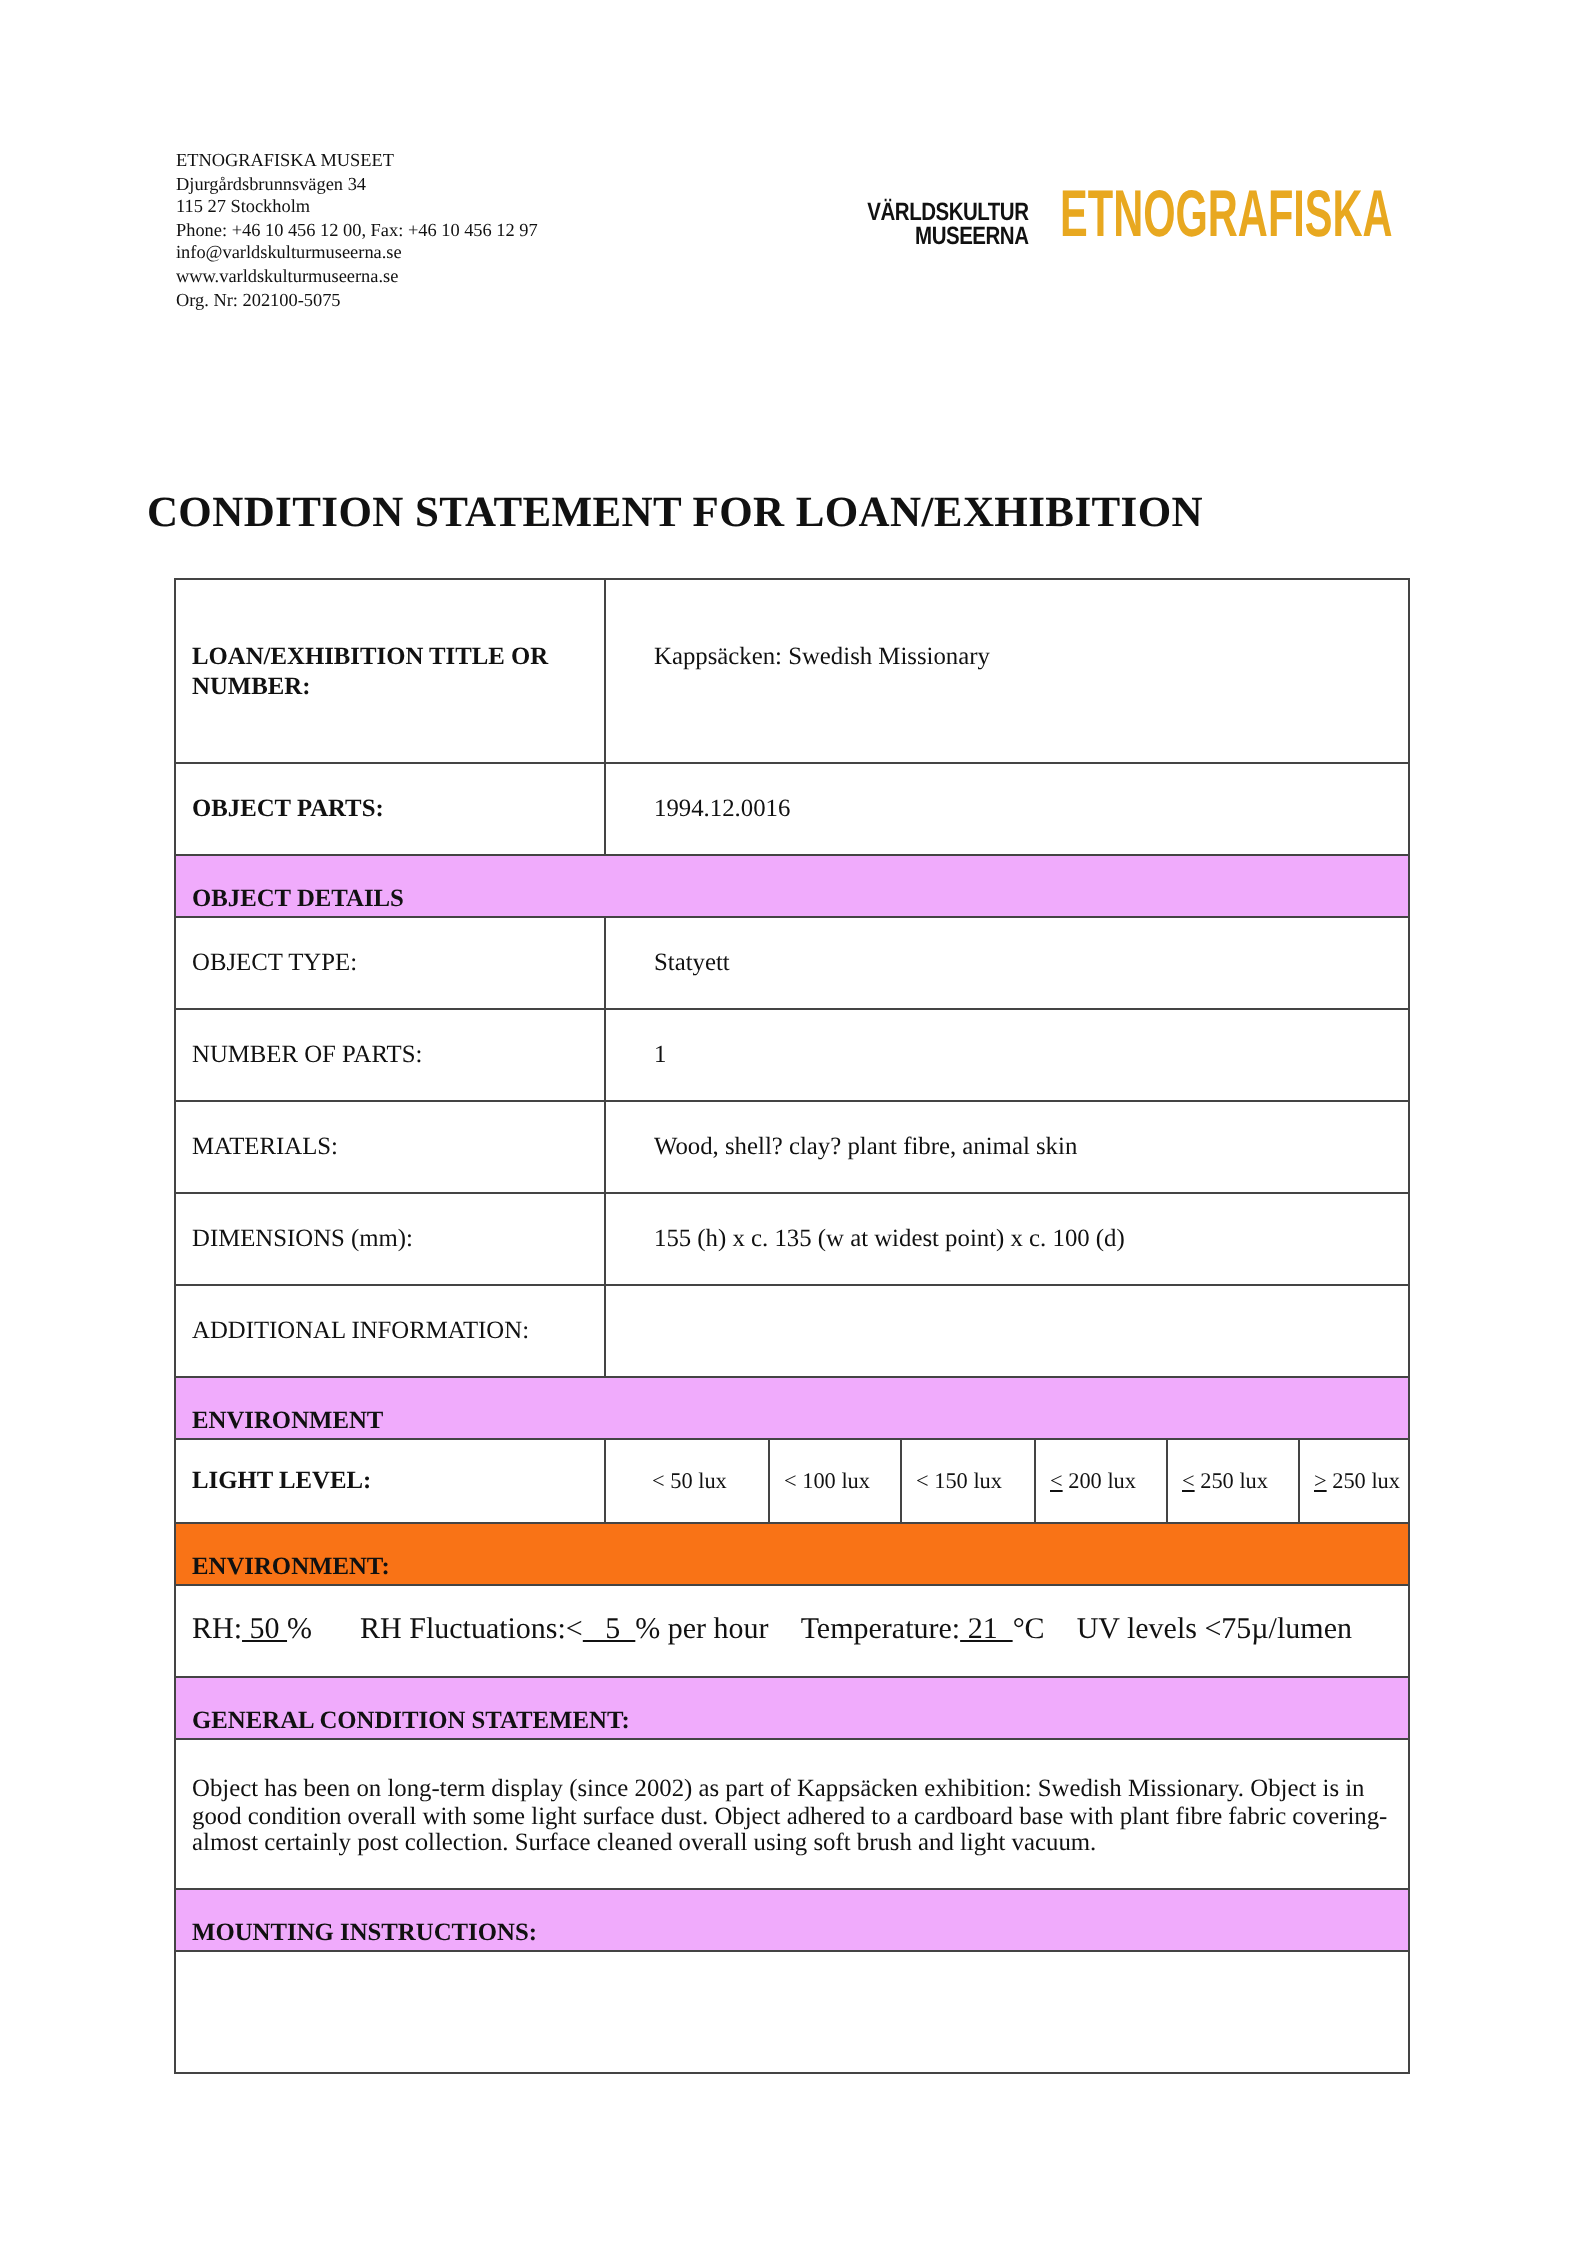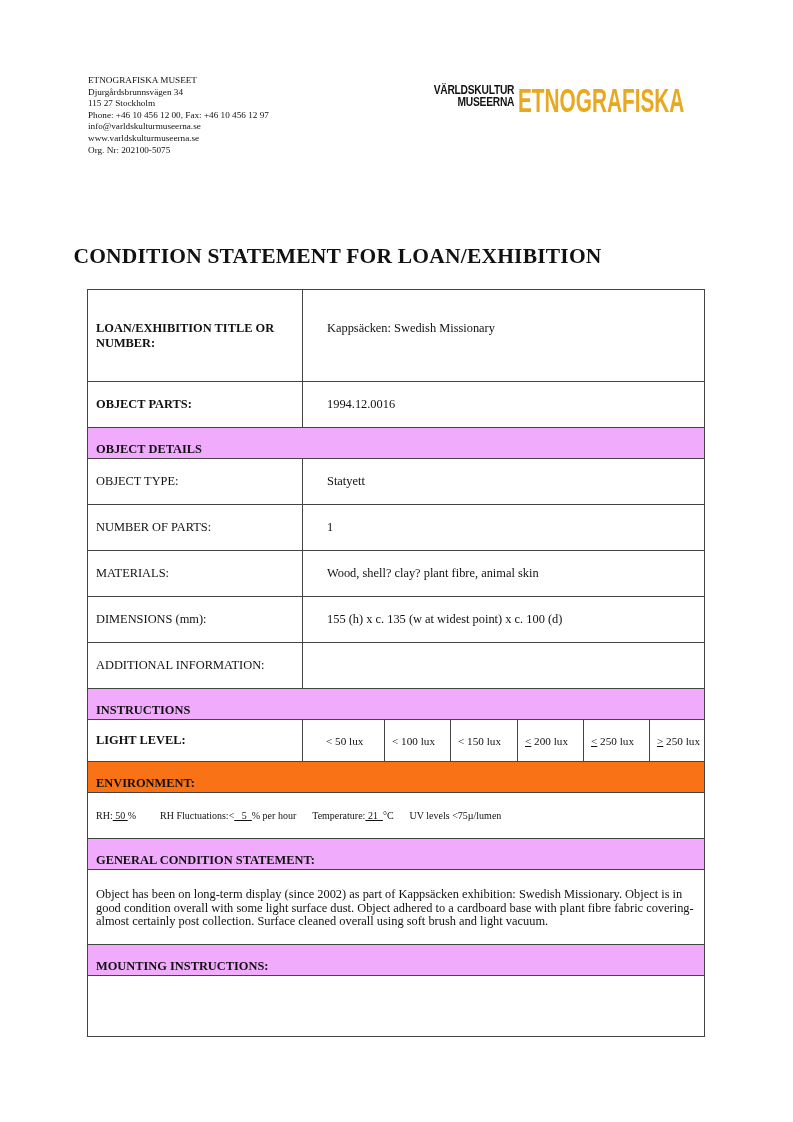--- a/index.html
+++ b/index.html
@@ -1,35 +1,35 @@
 <!DOCTYPE html>
 <html><head>
 <meta charset="utf-8">
 <style>
   html, body { margin: 0; padding: 0; background: #ffffff; }
   body { width: 793px; height: 1122px; position: relative; font-family: "DejaVu Serif", serif; color: #111; overflow: hidden; }
   .addr { position: absolute; left: 88px; top: 75px; font-family: "Liberation Serif", serif; font-size: 9.2px; line-height: 11.6px; color: #111; }
   .addr div { white-space: nowrap; }
-  .logo { position: absolute; left: 416px; top: 84px; height: 40px; display: flex; align-items: flex-start; }
+  .logo { position: absolute; left: 416px; top: 84px; height: 40px; display: flex; align-items: flex-end; gap: 12px; }
   .logo-left { font-family: "Liberation Sans", sans-serif; font-weight: bold; font-size: 12.5px; line-height: 12px; letter-spacing: -0.3px; text-align: right; color: #111; transform: scaleX(0.82); transform-origin: right center; margin-right: 4px; }
   .logo-right { font-family: "Liberation Sans", sans-serif; font-weight: bold; font-size: 33px; line-height: 34px; color: #E8A820; transform: scaleX(0.63); transform-origin: left center; letter-spacing: 0px; white-space: nowrap; }
   .title { position: absolute; left: 0; width: 675px; top: 244px; text-align: center; font-family: "Liberation Serif", serif; font-weight: bold; font-size: 21.5px; letter-spacing: 0.2px; }
   .form { position: absolute; left: 87px; top: 289px; width: 618px; border: 1px solid #444; box-sizing: border-box; font-family: "Liberation Serif", serif; font-size: 12.4px; }
   .row { display: flex; border-bottom: 1px solid #444; box-sizing: border-box; gap: 16px; }
   .row:last-child { border-bottom: none; }
   .cell-l { width: 215px; border-right: 1px solid #444; box-sizing: border-box; padding: 0 8px; display: flex; align-items: center; }
   .cell-r { flex: 1; padding: 0 8px; display: flex; align-items: center; box-sizing: border-box; }
   .bold { font-weight: bold; }
   .top { align-items: flex-start; padding-top: 31px; }
   .section { background: #f0abfc; height: 31px; display: flex; align-items: flex-end; padding: 0 8px 1px 8px; font-weight: bold; box-sizing: border-box; border-bottom: 1px solid #444; }
   .lux { display: flex; flex: 1; }
   .lux .c { border-right: 1px solid #444; display: flex; align-items: center; padding-left: 7px; box-sizing: border-box; font-size: 11.2px; padding-bottom: 2px; align-items: flex-start; padding-top: 15px; }
   .lux .c:last-child { border-right: none; }
   .u { text-decoration: underline; }
-  .env { height: 46px; display: flex; align-items: center; padding: 0 8px; font-size: 10px; white-space: nowrap; box-sizing: border-box; border-bottom: 1px solid #444; }
+  .env { height: 46px; display: flex; align-items: center; padding: 0 8px; font-size: 15px; white-space: nowrap; box-sizing: border-box; border-bottom: 1px solid #444; }
   .fill { text-decoration: underline; white-space: pre; }
   .gap { display: inline-block; width: 24px; }
   .gap2 { display: inline-block; width: 16px; }
   .stmt { padding: 18px 8px; line-height: 13.5px; font-size: 12.4px; border-bottom: 1px solid #444; box-sizing: border-box; height: 75px; }
   .blank { height: 60px; }
 </style>
 </head>
 <body>
 
 <div class="addr">
@@ -80,21 +80,21 @@
   </div>
   <div class="row" style="height:46px">
     <div class="cell-l">DIMENSIONS (mm):</div>
     <div class="cell-r">155 (h) x c. 135 (w at widest point) x c. 100 (d)</div>
   </div>
   <div class="row" style="height:46px">
     <div class="cell-l">ADDITIONAL INFORMATION:</div>
     <div class="cell-r"></div>
   </div>
 
-  <div class="section">INSTRUCTIONS</div>
+  <div class="section">ENVIRONMENT</div>
 
   <div class="row" style="height:42px">
     <div class="cell-l bold">LIGHT LEVEL:</div>
     <div class="lux">
       <div class="c" style="width:66px">
           <span>&lt;</span>
           <span style="white-space:pre"> 50 lux</span>
         </div>
       <div class="c" style="width:66px">
           <span>&lt;</span>

